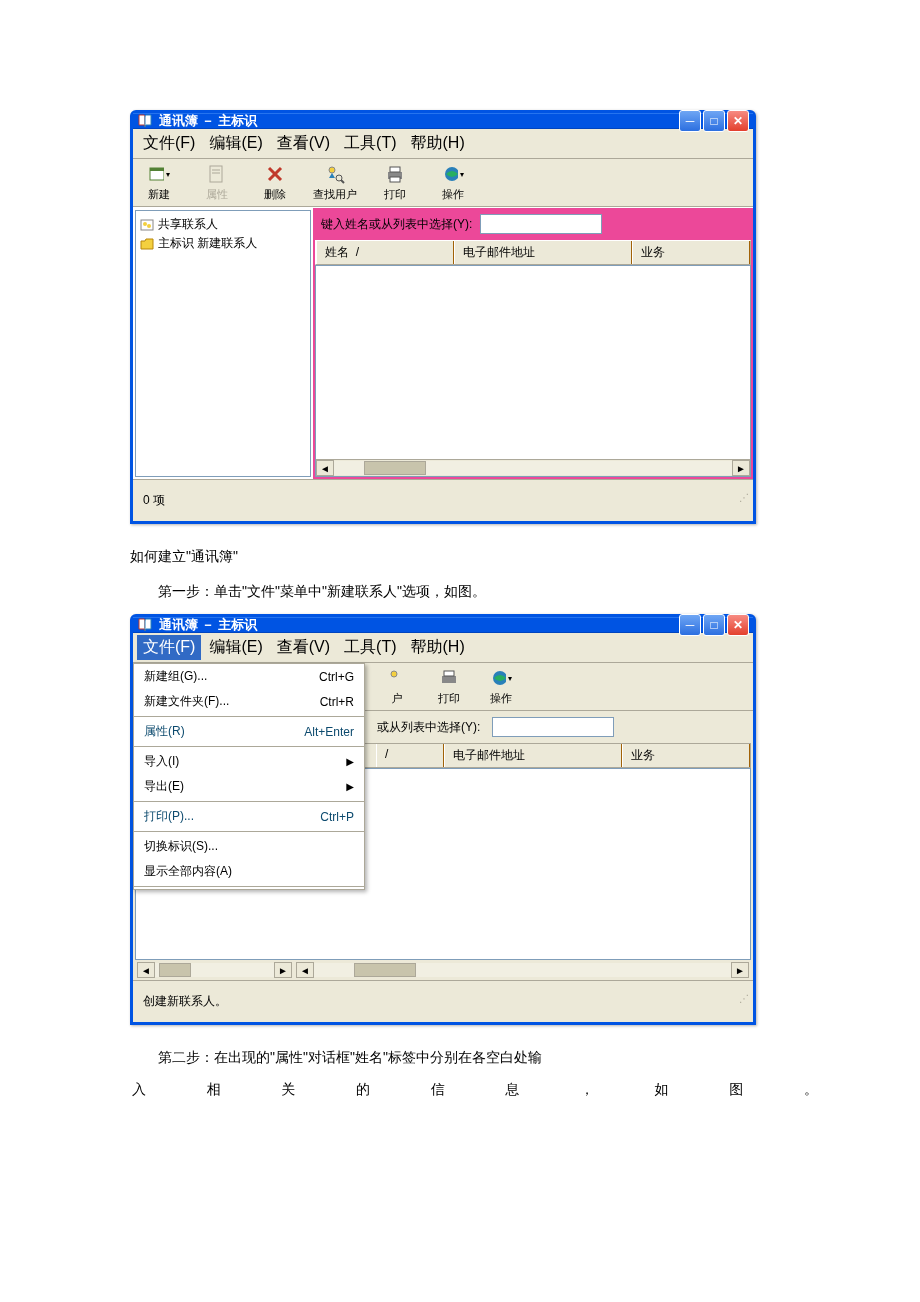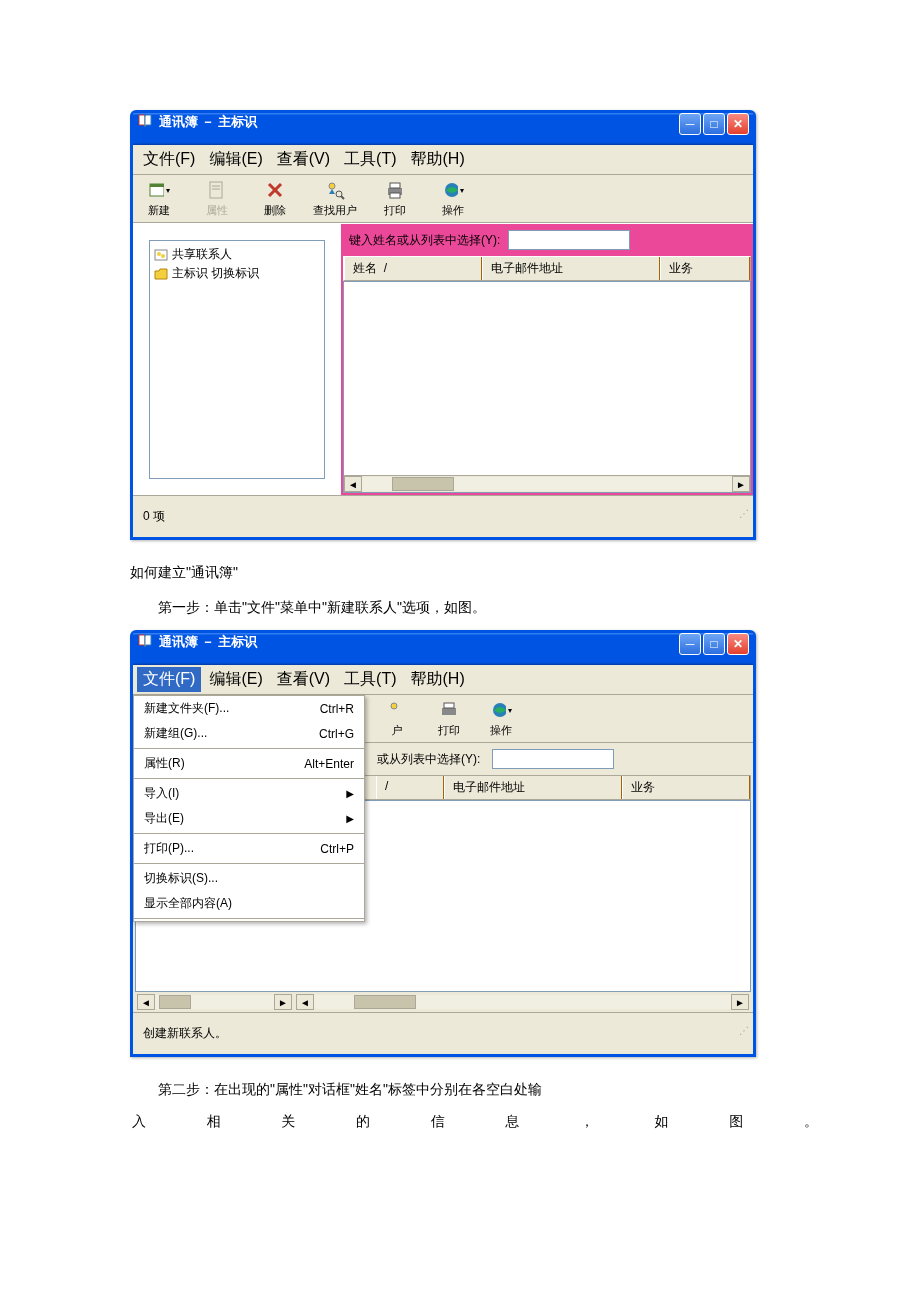--- a/index.html
+++ b/index.html
@@ -1,56 +1,56 @@
 <!DOCTYPE html>
 <html><head>
 <meta charset="utf-8">
 <style>
 body{margin:0;background:#fff;font-family:"SimSun","Microsoft YaHei",sans-serif;font-size:14px;color:#000}
 .page{width:920px;min-height:1302px;padding:110px 100px 40px 130px;box-sizing:border-box}
 .win{border:3px solid #0054e3;border-radius:6px 6px 0 0;background:#ece9d8;box-shadow:1px 1px 3px rgba(0,0,0,.3);margin-bottom:20px;width:620px}
-.titlebar{background:linear-gradient(to bottom,#3c88f7 0%,#0054e3 8%,#0054e3 92%,#003ba8 100%);height:32px;display:flex;padding:0 4px;color:#fff;font-weight:bold;font-size:13px}
+.titlebar{background:linear-gradient(to bottom,#3c88f7 0%,#0054e3 8%,#0054e3 92%,#003ba8 100%);height:16px;display:flex;align-items:center;padding:0 4px;color:#fff;font-weight:bold;font-size:13px}
 .titlebar .book-icon{width:16px;height:16px;margin-right:6px;display:inline-flex;align-items:center;justify-content:center}
 .titlebar .book-icon svg{width:16px;height:16px}
 .title-text{flex:1}
 .win-btns{display:flex;gap:2px}
 .win-btn{width:20px;height:20px;border:1px solid #fff;border-radius:3px;display:flex;align-items:center;justify-content:center;font-family:Arial;font-size:12px;font-weight:bold;color:#fff}
 .win-btn.min,.win-btn.max{background:linear-gradient(to bottom,#6fa6f4,#2c6fe0)}
 .win-btn.close{background:linear-gradient(to bottom,#f78b82,#e3402d)}
 .menubar{background:#ece9d8;padding:2px 4px;font-size:16px;display:flex;gap:2px;border-bottom:1px solid #aca899}
 .menu-item{padding:2px 6px}
 .menu-item.active{background:#316ac5;color:#fff}
 .toolbar{background:#ece9d8;padding:4px 6px;display:flex;gap:18px;border-bottom:1px solid #aca899;font-size:11px}
 .tool-btn{display:flex;flex-direction:column;align-items:center;gap:2px;min-width:40px}
 .tool-btn.disabled{color:#aca899}
 .tool-icon{width:22px;height:22px;display:flex;align-items:center;justify-content:center}
 .tool-arrow{font-size:8px;margin-left:2px}
 .content{display:flex;background:#fff;border-top:1px solid #fff}
-.tree{width:170px;border:1px solid #7f9db9;background:#fff;margin:16px;padding:4px 2px;font-size:12px}
+.tree{width:170px;border:1px solid #7f9db9;background:#fff;margin:2px;padding:4px 2px;font-size:12px}
 .tree-item{display:flex;align-items:center;gap:4px;padding:1px 2px}
 .tree-icon{width:14px;height:14px;display:inline-flex;align-items:center;justify-content:center}
 .right-pane{flex:1;background:#ec4899;display:flex;flex-direction:column}
 .search-row{padding:6px 8px;font-size:12px;display:flex;align-items:center;gap:8px}
 .search-input{border:1px solid #7f9db9;background:#fff;height:18px;width:120px}
 .list-header{background:#ece9d8;border:1px solid #fff;border-bottom:1px solid #aca899;border-right:1px solid #aca899;display:flex;font-size:12px;margin:0 2px}
 .list-col{padding:3px 8px;border-right:1px solid #a16207;border-left:1px solid #fff}
 .list-body{background:#fff;border:1px solid #7f9db9;margin:0 2px 2px 2px;height:210px;position:relative}
 .hscroll{position:absolute;bottom:0;left:0;right:0;height:16px;background:#ece9d8;border-top:1px solid #aca899;display:flex;align-items:center}
 .scroll-arrow{width:16px;height:14px;background:#ece9d8;border:1px solid #aca899;display:flex;align-items:center;justify-content:center;font-size:10px}
 .scroll-track{flex:1;background:#f1efe2;height:14px;position:relative}
 .scroll-thumb{position:absolute;left:30px;width:60px;height:12px;top:0;background:#c8c4ac;border:1px solid #aca899}
 .statusbar{background:#ece9d8;border-top:1px solid #aca899;padding:12px 6px;font-size:12px;display:flex}
 .status-cell{padding:0 4px}
 .resize-grip{margin-left:auto;color:#aca899;font-size:10px;letter-spacing:-2px}
 .body-text{font-size:14px;line-height:1.8;margin:10px 0}
 .indent{text-indent:2em}
 .dropdown{position:absolute;top:0;left:0;background:#fff;border:1px solid #aca899;box-shadow:2px 2px 4px rgba(0,0,0,.3);font-size:12px;width:230px;z-index:10}
 .dd-item{padding:4px 10px;display:flex;justify-content:space-between;align-items:center}
 .dd-item.sel{background:#316ac5;color:#fff}
-.dd-item.disabled{color:#000000}
+.dd-item.disabled{color:#0c4a6e}
 .dd-sep{border-top:1px solid #aca899;margin:2px 0}
 .dd-arrow{font-size:10px}
 .win2-body{position:relative}
 .hscroll2{height:16px;background:#ece9d8;display:flex;align-items:center;margin:0 2px}
 .w2-toolbar-partial{background:#ece9d8;padding:4px 6px;display:flex;gap:12px;border-bottom:1px solid #aca899;font-size:11px;padding-left:244px}
 .w2-search{padding:6px 8px;font-size:12px;display:flex;align-items:center;gap:12px;background:#ece9d8;padding-left:244px}
 .w2-listhead{background:#ece9d8;display:flex;font-size:12px;border:1px solid #aca899;margin:0 2px;padding-left:240px}
 .w2-listbody{background:#fff;border:1px solid #7f9db9;margin:0 2px;height:190px}
 .justified{display:flex;justify-content:space-between;font-size:14px;padding:0 2px}
 </style>
@@ -154,21 +154,21 @@
               </svg>
             </span>
         <span>共享联系人</span>
       </div>
       <div class="tree-item">
         <span class="tree-icon">
               <svg width="14" height="14">
                 <path d="M1 4 L5 4 L6 2 L13 2 L13 12 L1 12 Z" fill="#f4d03f" stroke="#b8860b"></path>
               </svg>
             </span>
-        <span>主标识 切换标识</span>
+        <span>主标识 新建联系人</span>
       </div>
     </div>
     <div class="right-pane">
       <div class="search-row">
         <span>键入姓名或从列表中选择(Y):</span>
         <div class="search-input"></div>
       </div>
       <div class="list-header">
         <div class="list-col" style="width:120px"><span>姓名</span>&nbsp;&nbsp;<span>/</span></div>
         <div class="list-col" style="width:160px">电子邮件地址</div>
@@ -212,26 +212,26 @@
   <div class="menubar">
     <span class="menu-item active">文件(F)</span>
     <span class="menu-item">编辑(E)</span>
     <span class="menu-item">查看(V)</span>
     <span class="menu-item">工具(T)</span>
     <span class="menu-item">帮助(H)</span>
   </div>
   <div class="win2-body">
     <div class="dropdown">
       <div class="dd-item">
+            <span>新建组(G)...</span>
+            <span>Ctrl+G</span>
+          </div>
+      <div class="dd-item">
             <span>新建文件夹(F)...</span>
             <span>Ctrl+R</span>
-          </div>
-      <div class="dd-item">
-            <span>新建组(G)...</span>
-            <span>Ctrl+G</span>
           </div>
       <div class="dd-sep"></div>
       <div class="dd-item disabled">
             <span>属性(R)</span>
             <span>Alt+Enter</span>
           </div>
       <div class="dd-sep"></div>
       <div class="dd-item">
             <span>导入(I)</span>
             <span class="dd-arrow">▶</span>

